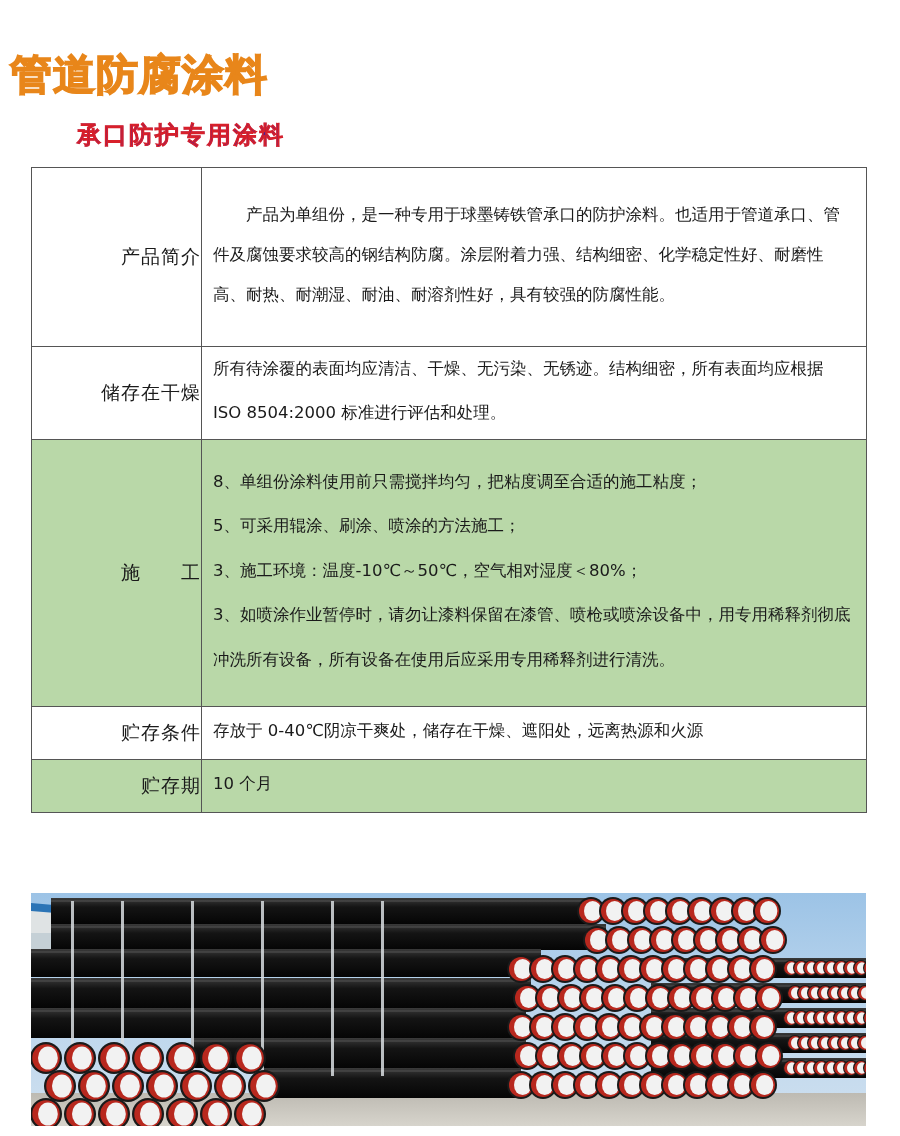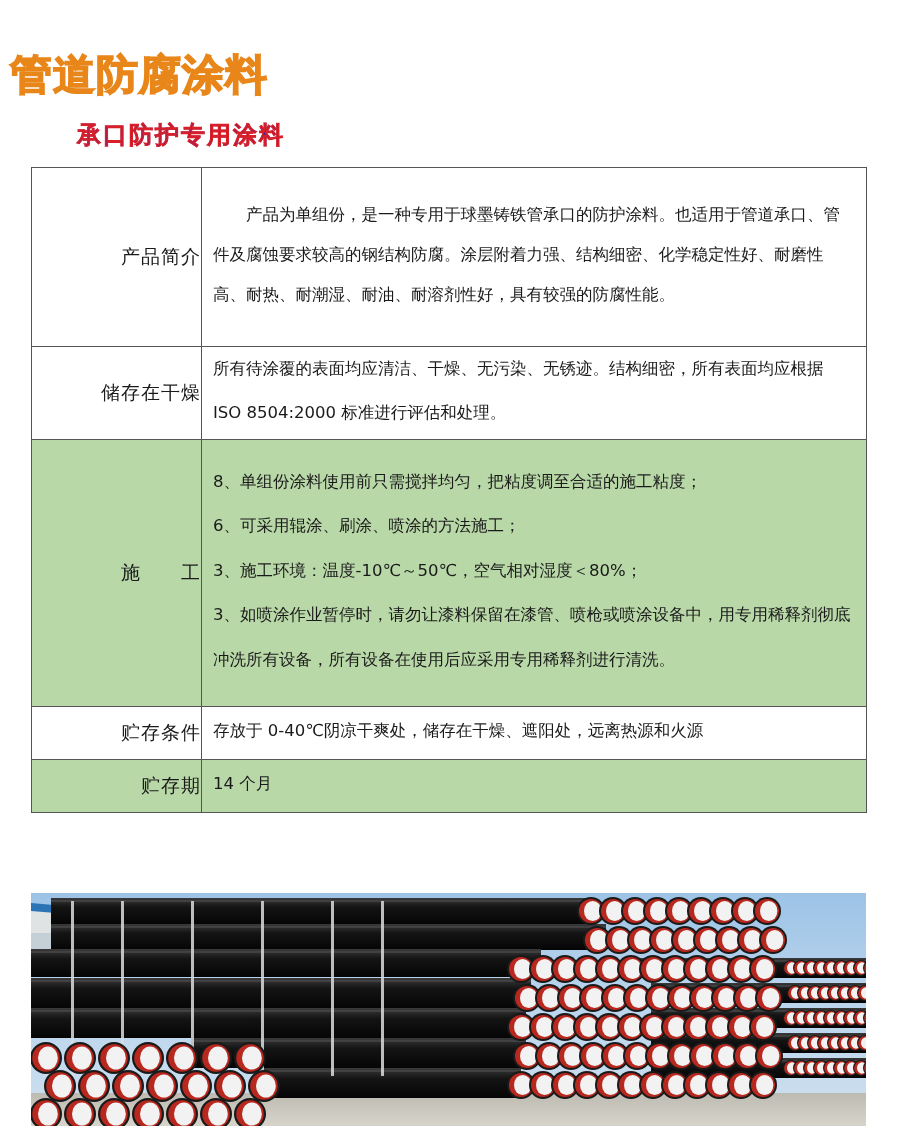--- a/index.html
+++ b/index.html
@@ -65,35 +65,35 @@
   <tr class="row-white" style="height:90px">
     <td class="label">储存在干燥</td>
     <td class="value">
       <div class="line">所有待涂覆的表面均应清洁、干燥、无污染、无锈迹。结构细密，所有表面均应根据 ISO 8504:2000 标准进行评估和处理。</div>
     </td>
   </tr>
   <tr class="row-green" style="height:267px">
     <td class="label">施　　工</td>
     <td class="value">
       <div class="step">8、单组份涂料使用前只需搅拌均匀，把粘度调至合适的施工粘度；</div>
-      <div class="step">6、可采用辊涂、刷涂、喷涂的方法施工；</div>
+      <div class="step">5、可采用辊涂、刷涂、喷涂的方法施工；</div>
       <div class="step">3、施工环境：温度-10℃～50℃，空气相对湿度＜80%；</div>
       <div class="step">3、如喷涂作业暂停时，请勿让漆料保留在漆管、喷枪或喷涂设备中，用专用稀释剂彻底冲洗所有设备，所有设备在使用后应采用专用稀释剂进行清洗。</div>
     </td>
   </tr>
   <tr class="row-white" style="height:52px">
     <td class="label">贮存条件</td>
     <td class="value">
       <div class="single">存放于 0-40℃阴凉干爽处，储存在干燥、遮阳处，远离热源和火源</div>
     </td>
   </tr>
   <tr class="row-green" style="height:51px">
     <td class="label">贮存期</td>
     <td class="value">
-      <div class="single">14 个月</div>
+      <div class="single">10 个月</div>
     </td>
   </tr>
 </tbody>
   </table>
 
 <div class="photo">
   <svg width="835" height="233" viewBox="0 0 835 233">
     <defs>
       <linearGradient id="pipeBody" x1="0" y1="0" x2="0" y2="1">
         <stop offset="0" stop-color="#3a3a3a"></stop>

